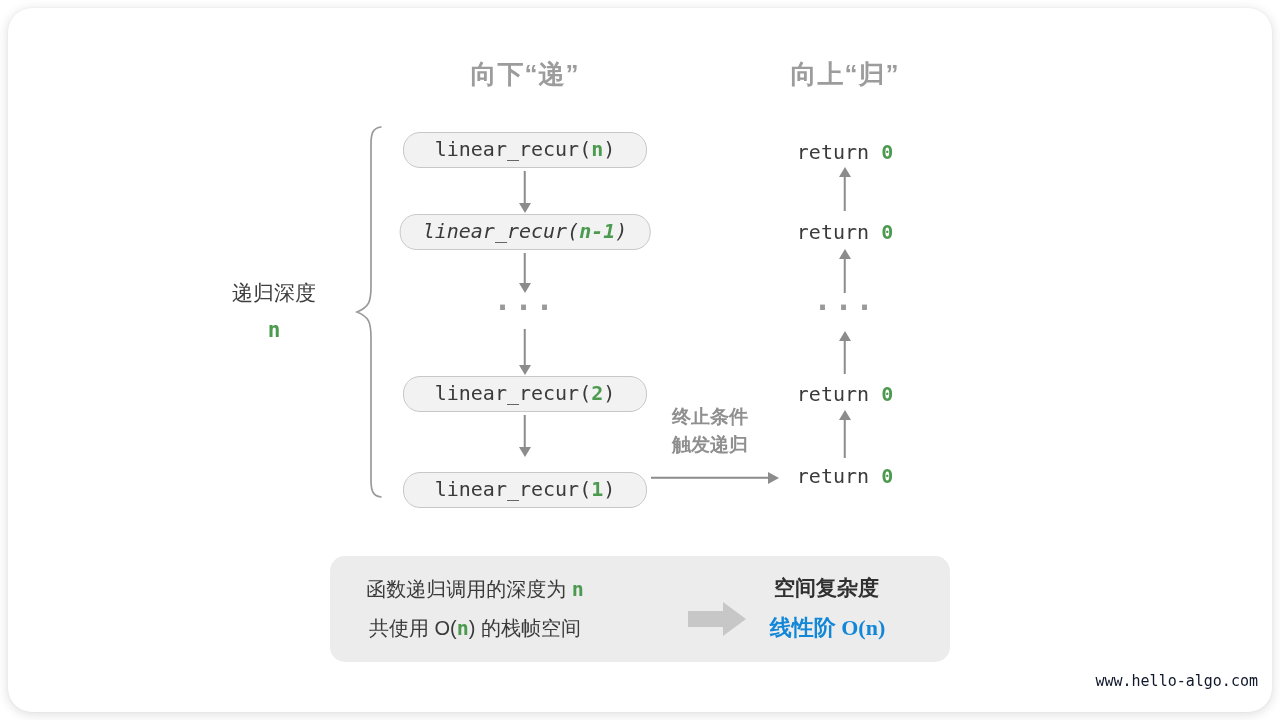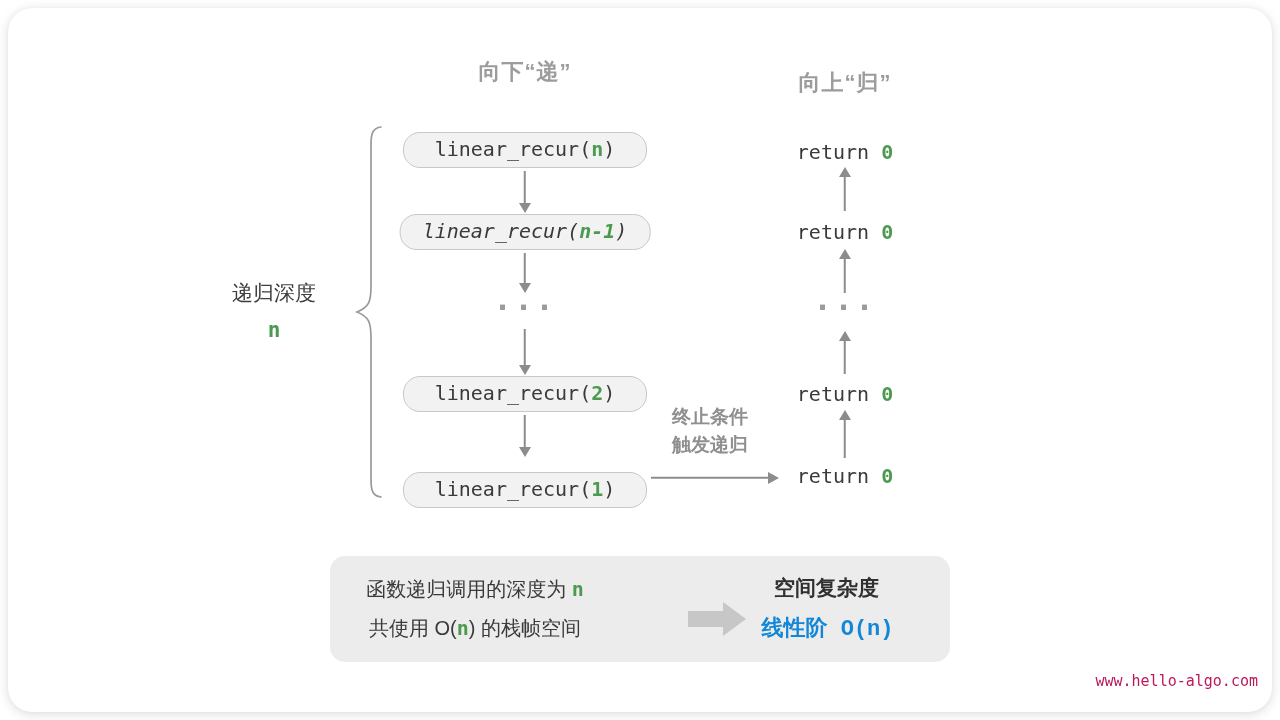--- a/index.html
+++ b/index.html
@@ -12,21 +12,21 @@
     position:absolute; left:8px; top:8px; width:1264px; height:704px;
     background:#ffffff; border-radius:24px;
     box-shadow:0 2px 12px rgba(0,0,0,.14), 0 0 2px rgba(0,0,0,.06);
   }
 
   .abs { position:absolute; }
 
   
   .col-header {
     width:240px; text-align:center;
-    font-size:22px; font-weight:bold; color:#9c9c9c; letter-spacing:1px;
+    font-size:26px; font-weight:bold; color:#9c9c9c; letter-spacing:1px;
   }
 
   
   .code-box {
     left:525px; transform:translateX(-50%);
     height:36px; line-height:33px; padding:0 22px; min-width:244px; text-align:center;
     background:#f2f2f2; border:1.5px solid #c8c8c8; border-radius:17px;
     font-family:"DejaVu Sans Mono","Liberation Mono",monospace;
     font-size:20px; color:#3a3a3a; white-space:nowrap;
   }
@@ -87,34 +87,34 @@
   .summary-box { left:330px; top:556px; width:620px; height:106px;
     background:#ececec; border-radius:15px; }
   .summary-left { left:340px; top:570px; width:270px; text-align:center;
     font-size:20px; color:#3a3a3a; line-height:39px; white-space:nowrap; }
   .summary-left .mono, .depth-n, .summary-left .green {
     font-family:"DejaVu Sans Mono","Liberation Mono",monospace; }
   .summary-title { left:734px; top:574px; width:185px; text-align:center;
     font-size:21px; font-weight:bold; color:#303030; }
   .summary-value { left:730px; top:613px; width:195px; text-align:center;
     font-size:22px; font-weight:bold;
-    font-family:Liberation Mono, monospace; white-space:nowrap; }
+    font-family:Liberation Serif, serif; white-space:nowrap; }
 
   .watermark { left:1073px; top:672px; width:185px; text-align:right;
     font-family:"DejaVu Sans Mono","Liberation Mono",monospace;
-    font-size:15px; color:#be185d; }
+    font-size:15px; color:#0f172a; }
 </style>
 </head>
 <body>
 
 <div class="stage">
   <div class="card-bg"></div>
 
   <div class="abs col-header" style="left:405px; top:57px;">向下“递”</div>
-  <div class="abs col-header" style="left:725px; top:68px;">向上“归”</div>
+  <div class="abs col-header" style="left:725px; top:57px;">向上“归”</div>
 
   <svg class="abs" style="left:350px; top:125px;" width="34" height="374" viewBox="0 0 34 374">
     <path d="M 31 2 C 23 3, 21 8, 21 19 L 21 161 C 21 177, 19 182, 7 187 C 19 192, 21 197, 21 213 L 21 355 C 21 366, 23 371, 31 372" fill="none" stroke="#9a9a9a" stroke-width="1.7" stroke-linecap="round"></path>
   </svg>
   <div class="abs depth-label">递归深度</div>
   <div class="abs depth-n green">n</div>
 
   <div class="abs code-box" style="top:132px;">
     <span>linear_recur(</span><span class="green">n</span><span>)</span>
   </div>

